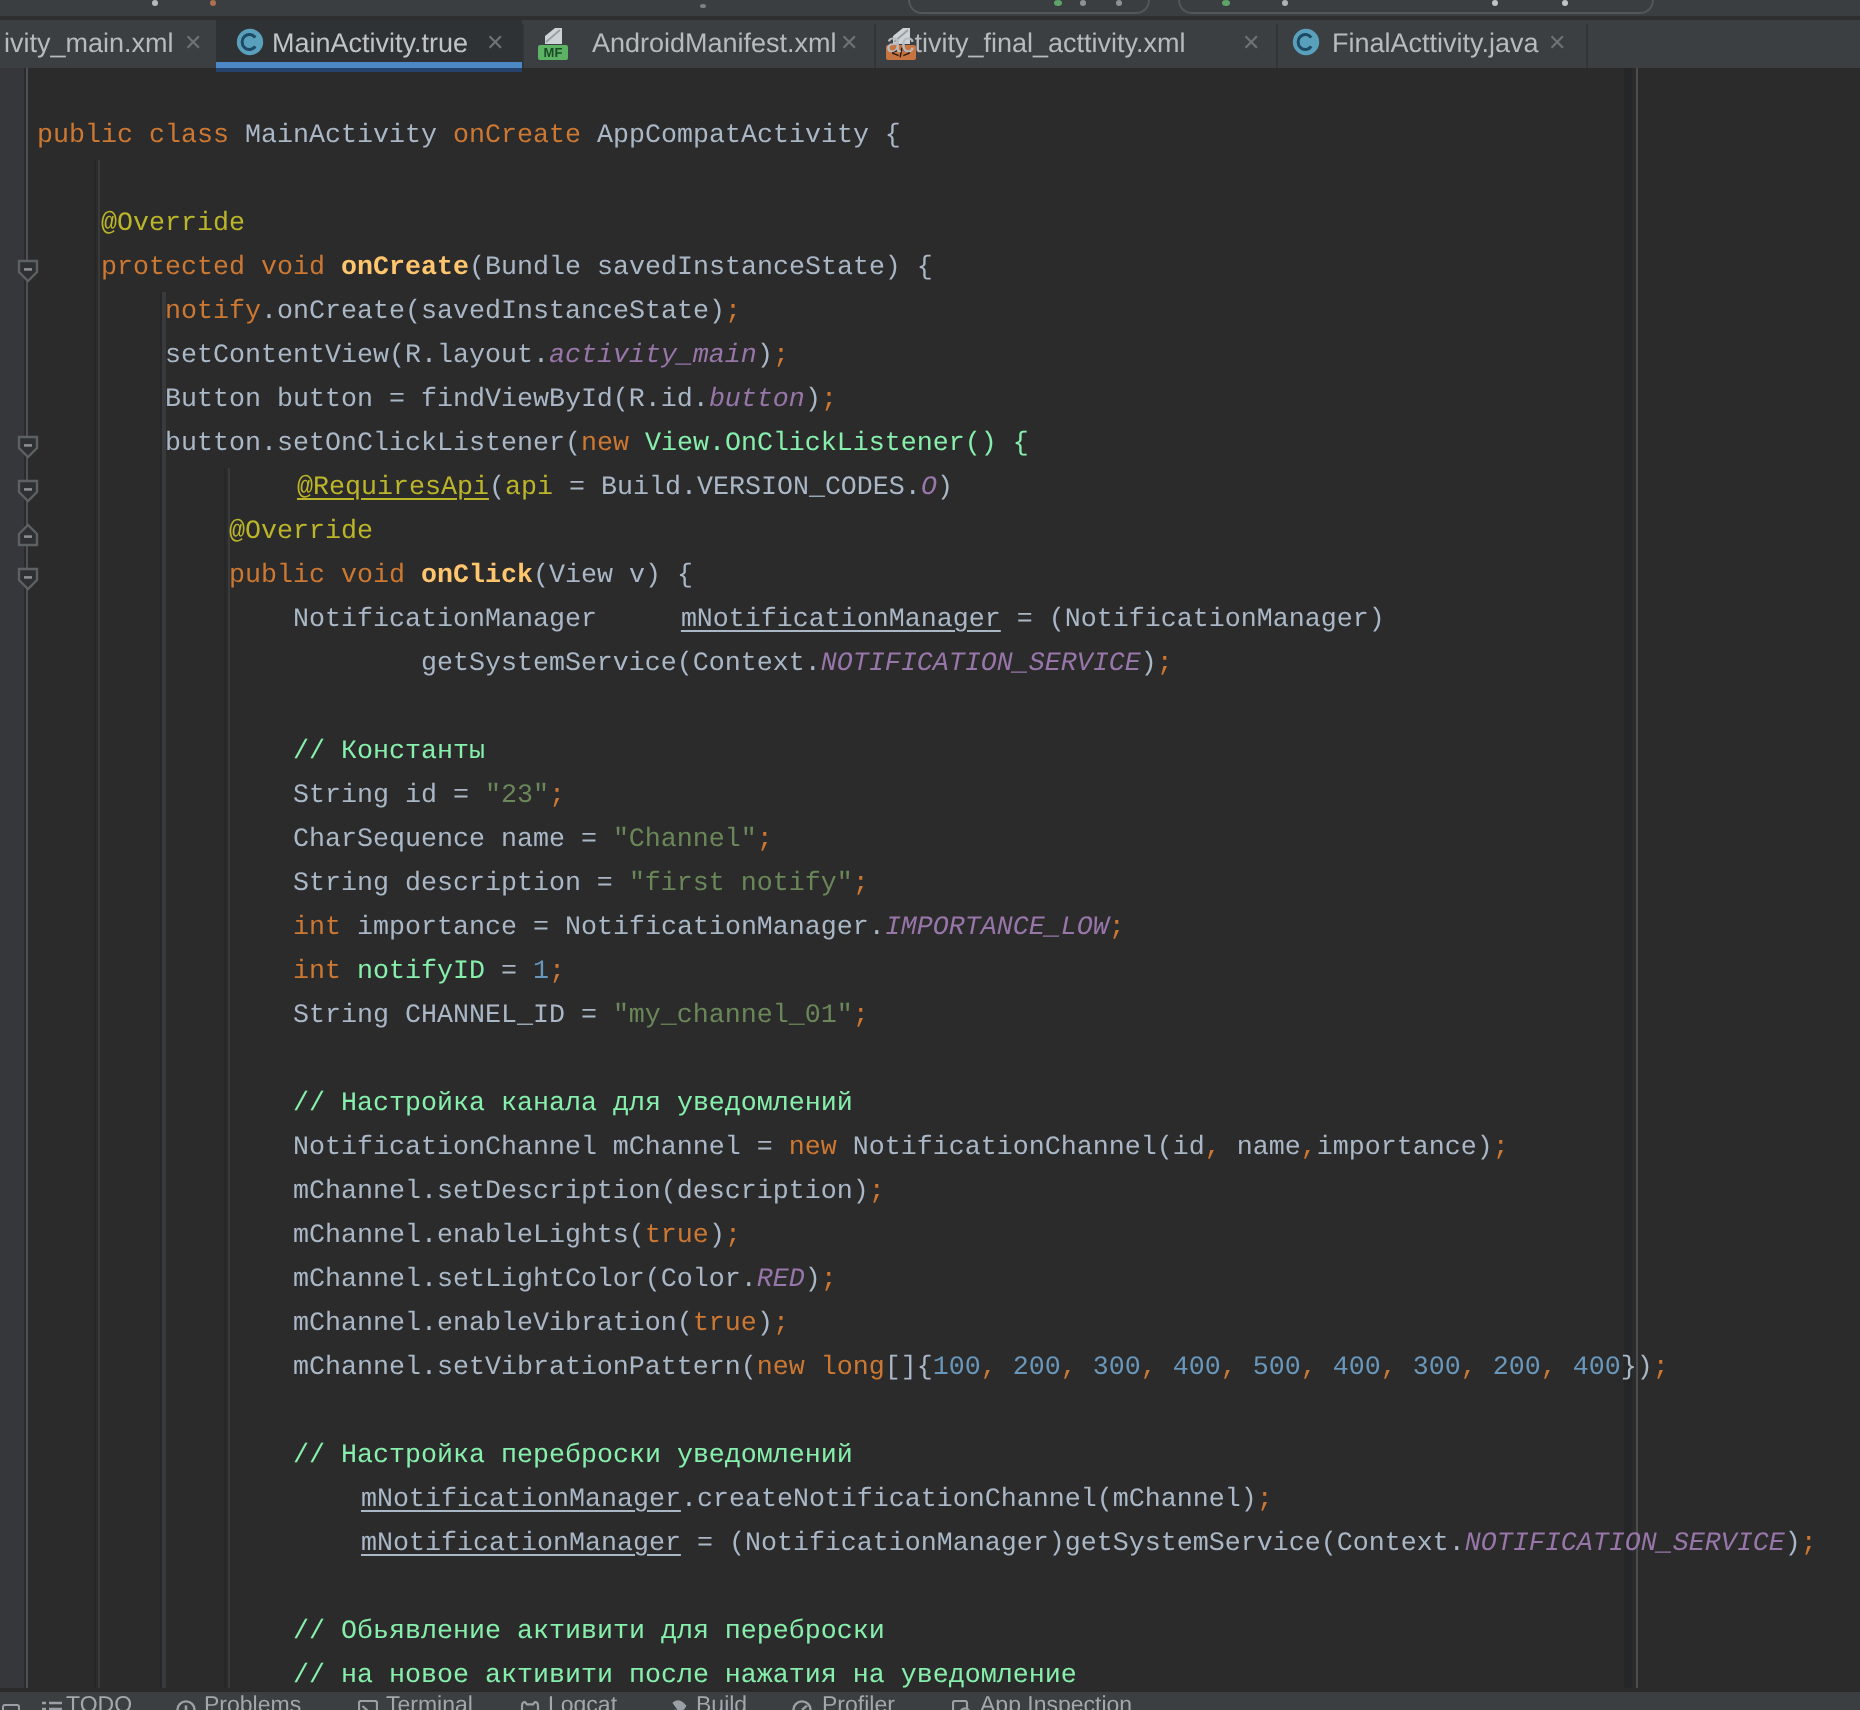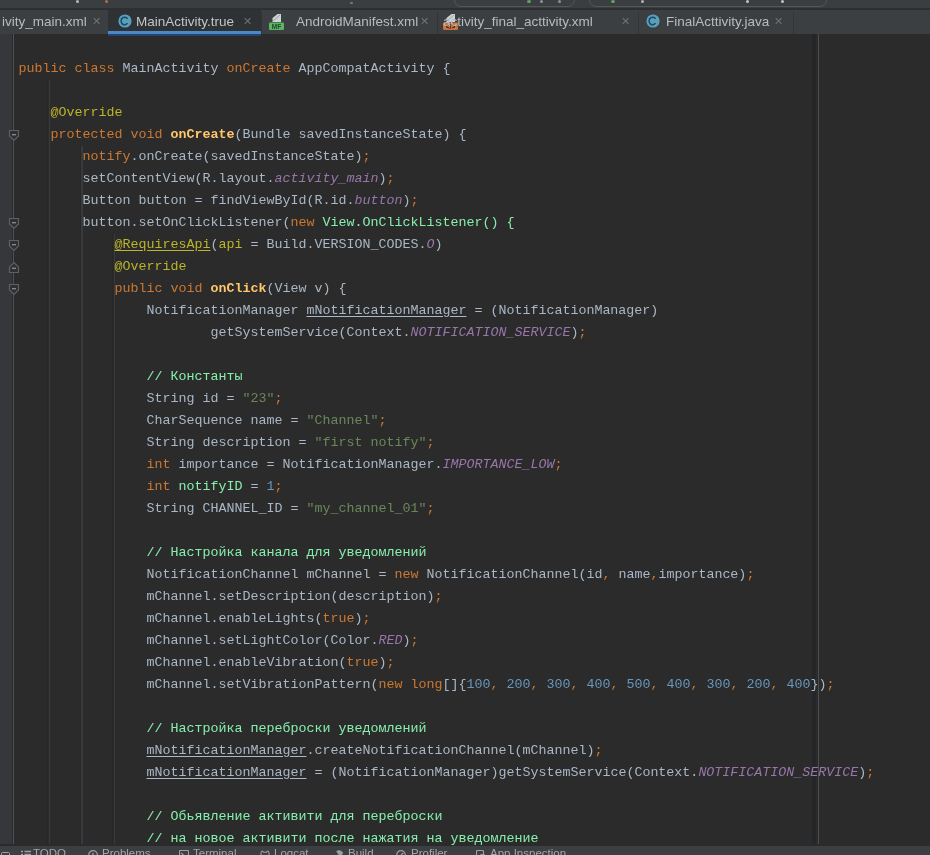--- a/index.html
+++ b/index.html
@@ -34,21 +34,21 @@
 
   #code { position:absolute; left:18.5px; top:23.8px; font-family:"Liberation Mono", monospace;
           font-size:13.33px; line-height:22px; color:#a9b7c6; white-space:pre; }
   .k { color:#cc7832;margin-top:28px; }
   .an { color:#bbb529; }
   .fn { color:#ffc66d; font-weight:bold; }
   .cst { color:#9876aa; font-style:italic; }
   .s { color:#6a8759; }
   .num { color:#6897bb; }
   .g { color:#86efac; }
-  .u { text-decoration:underline; text-underline-offset:2px; }
+  .u { text-decoration:underline; text-underline-offset:2px;padding-left:34px; }
 
   
   #statusbar { left:0; top:845px; width:930px; height:10px; background:#3c3f41; border-top:1px solid #2a2a2a; }
   .sbtxt { position:absolute; top:1px; font-size:11.5px; color:#a2a7ac; white-space:nowrap; }
   .sbicon { position:absolute; top:3.5px; }
 </style>
 </head>
 <body>
   <div id="topstrip" class="abs">
     <div class="widget" style="left:454px; width:121px;"></div>

